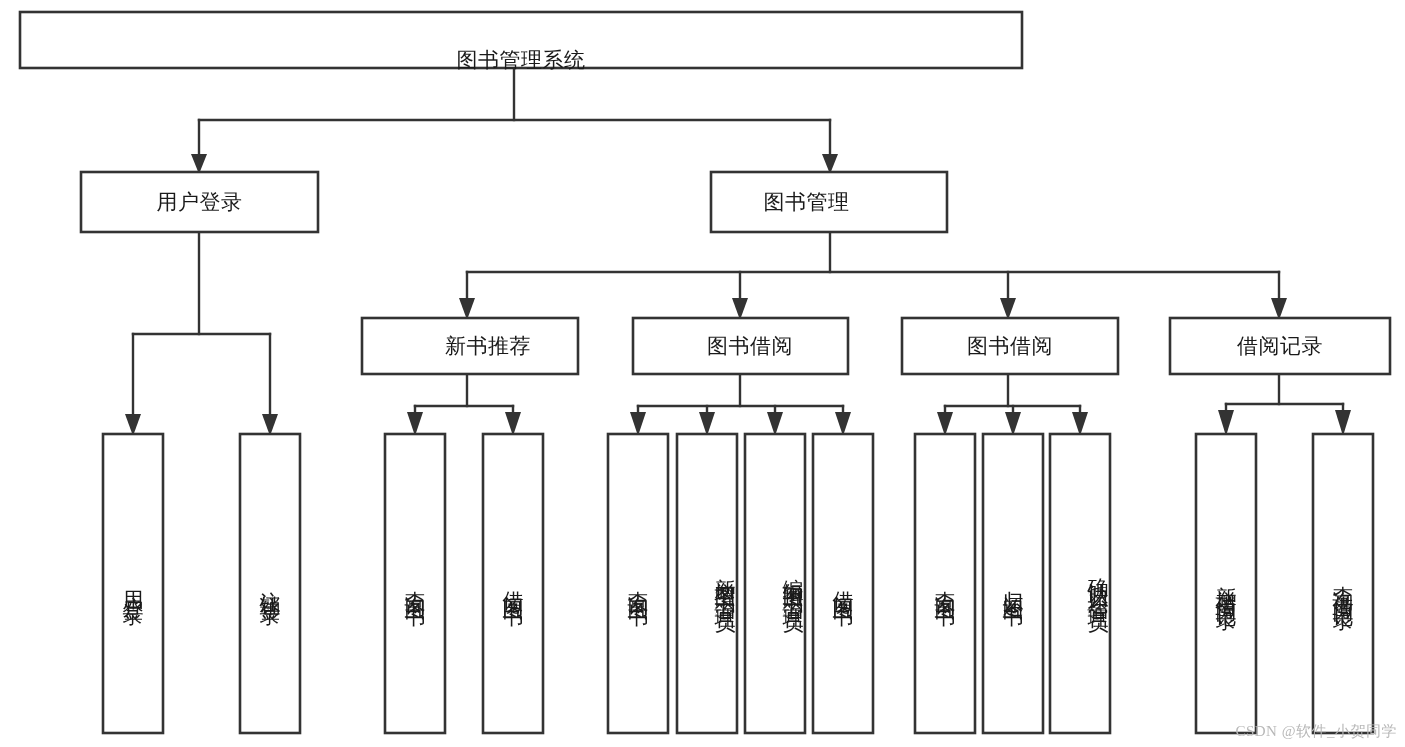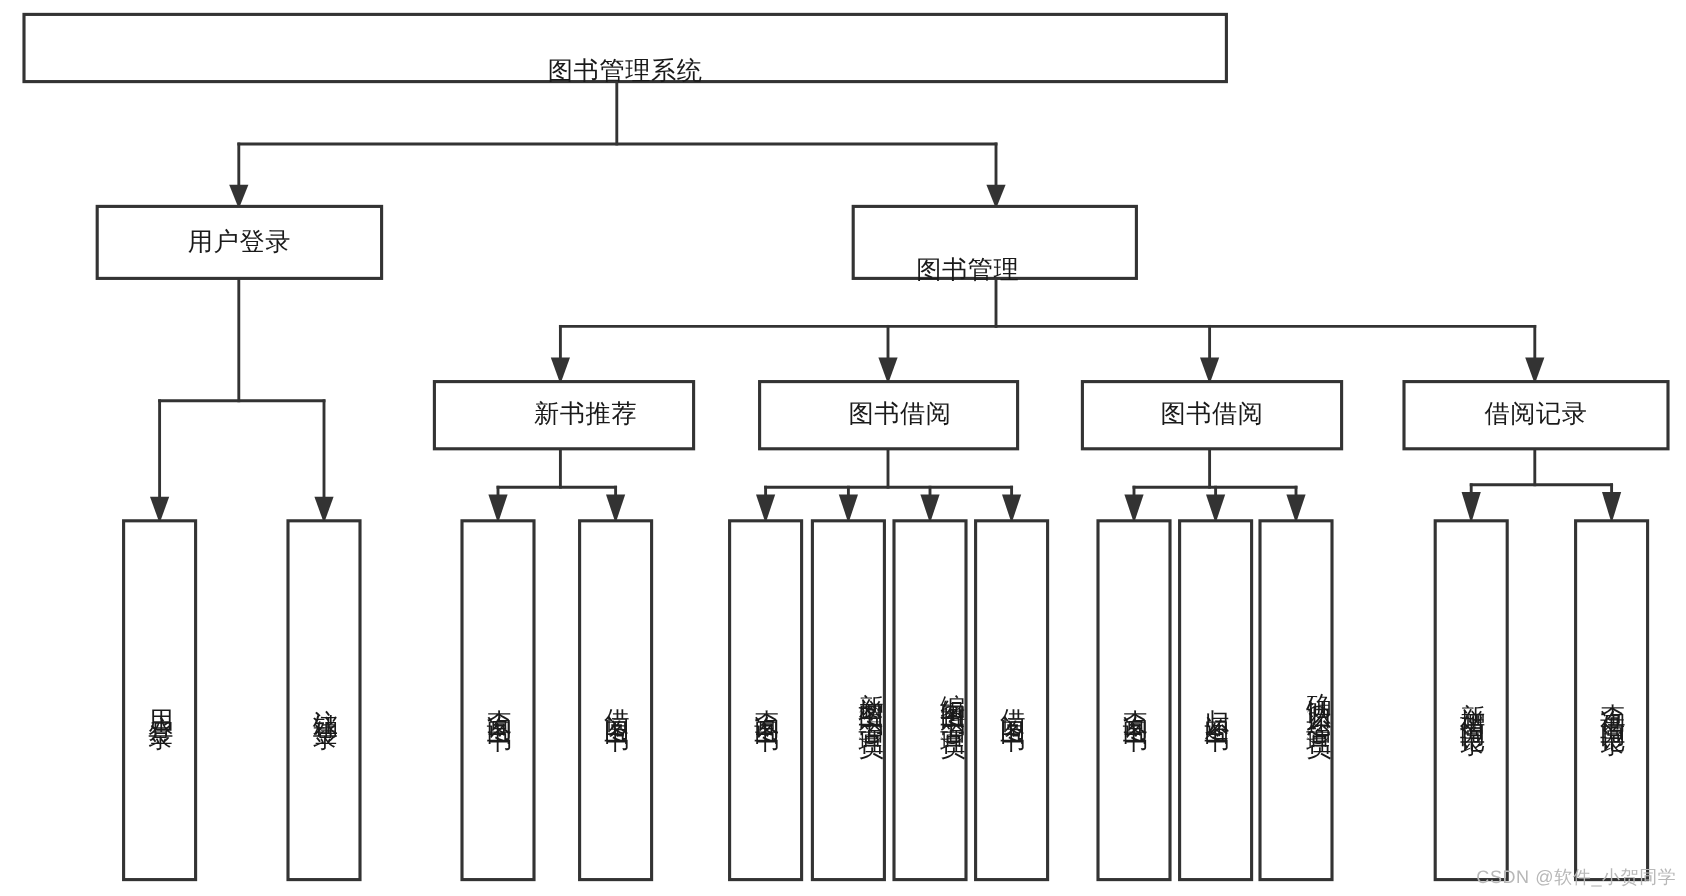--- a/index.html
+++ b/index.html
@@ -65,20 +65,21 @@
     padding-bottom: 4px;
   }
   .watermark {
     position: absolute;
     right: 8px;
     bottom: 6px;
     font-size: 15px;
     color: #b8b8b8;
     letter-spacing: 0.5px;
     white-space: nowrap;
+    font-family: Liberation Serif, serif;
   }
 </style>
 </head>
 <body>
 
 <div id="diagram-root">
 
   <svg id="flow" viewBox="0 0 1405 747">
     <g id="connectors">
 
@@ -169,21 +170,21 @@
       <rect class="node-box" x="1050" y="434" width="60" height="299"></rect>
 
       <rect class="node-box" x="1196" y="434" width="60" height="299"></rect>
       <rect class="node-box" x="1313" y="434" width="60" height="299"></rect>
     </g>
   </svg>
 
   <div class="node-label horizontal" style="left:20px; top:12px; width:1002px; height:56px;margin-top:20px;">图书管理系统</div>
 
   <div class="node-label horizontal" style="left:81px; top:172px; width:237px; height:60px;">用户登录</div>
-  <div class="node-label horizontal" style="left:711px; top:172px; width:191px; height:60px;margin-top:24px;">图书管理</div>
+  <div class="node-label horizontal" style="left:711px; top:172px; width:191px; height:60px;">图书管理</div>
 
   <div class="node-label horizontal" style="left:362px; top:318px; width:216px; height:56px;padding-left:36px;">新书推荐</div>
   <div class="node-label horizontal" style="left:633px; top:318px; width:234px; height:56px;">图书借阅</div>
   <div class="node-label horizontal" style="left:902px; top:318px; width:216px; height:56px;">图书借阅</div>
   <div class="node-label horizontal" style="left:1170px; top:318px; width:220px; height:56px;">借阅记录</div>
 
   <div class="node-label vertical" style="left:103px; top:434px; width:60px; height:299px;">用户登录</div>
   <div class="node-label vertical" style="left:240px; top:434px; width:60px; height:299px;">注销登录</div>
 
   <div class="node-label vertical" style="left:385px; top:434px; width:60px; height:299px;">查询图书</div>

